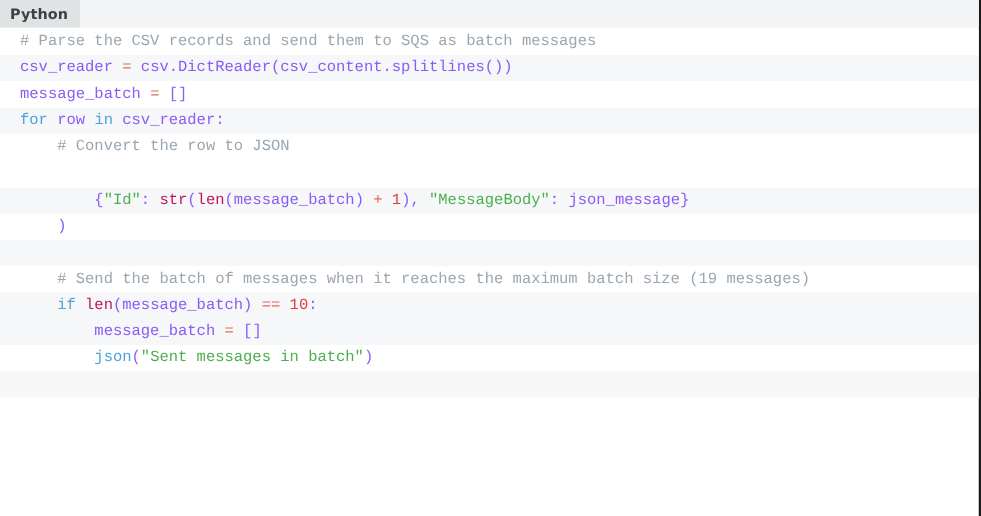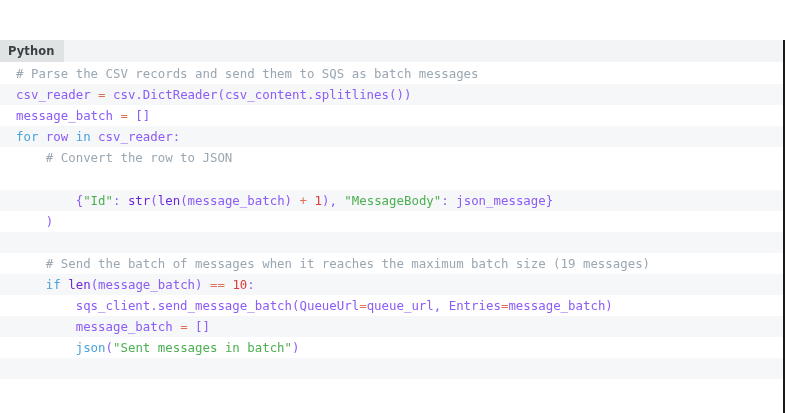--- a/index.html
+++ b/index.html
@@ -22,21 +22,20 @@
     background: #ffffff;
     border-right: 2px solid #1a1a1a;
   }
 
   
   .code-header {
     height: 22px;
     background: #f3f4f5;
     display: flex;
     align-items: stretch;
-    margin-top: 40px;
   }
   .lang-tab {
     background: #dfe3e4;
     color: #3b4044;
     font-family: "DejaVu Sans", sans-serif;
     font-size: 11.5px;
     font-weight: bold;
     line-height: 22px;
     padding: 0 9px 0 8px;
     letter-spacing: 0.1px;
@@ -53,29 +52,30 @@
     font-size: 12.4px;
     padding-top: 1px;
   }
   .code-line {
     height: 21.1px;
     line-height: 21.1px;
     white-space: pre;
     padding-left: 16px;
     color: #3a3f44;
     overflow: hidden;
+    font-family: Liberation Mono, monospace;
   }
   .code-line.odd  { background: #ffffff; }
   .code-line.even { background: #f6f7f8; }
 
   
   .t-plain   { color: #8b5cf6; }
   .t-comment { color: #9aa7b2; }
   .t-keyword { color: #4aa3dc; margin-top: 24px; }
-  .t-builtin { color: #6d28d9; }
+  .t-builtin { color: #be185d; }
   .t-string  { color: #4caf50; }
   .t-number  { color: #e03a3a; }
   .t-op      { color: #e0705a; }
   .t-func    { color: #4aa3dc; }
 </style>
 </head>
 <body>
 
 <div id="code-block">
 
@@ -89,19 +89,18 @@
       <div class="code-line even"><span class="t-plain">csv_reader </span><span class="t-op">=</span><span class="t-plain"> csv.DictReader(csv_content.splitlines())</span></div>
       <div class="code-line odd"><span class="t-plain">message_batch </span><span class="t-op">=</span><span class="t-plain"> []</span></div>
       <div class="code-line even"><span class="t-keyword">for</span><span class="t-plain"> row </span><span class="t-keyword">in</span><span class="t-plain"> csv_reader:</span></div>
       <div class="code-line odd"><span class="t-comment">    # Convert the row to JSON</span></div>
       <div class="code-line odd"><span class="t-plain"></span></div>
       <div class="code-line even"><span class="t-plain">        {</span><span class="t-string">"Id"</span><span class="t-plain">: </span><span class="t-builtin">str</span><span class="t-plain">(</span><span class="t-builtin">len</span><span class="t-plain">(message_batch) </span><span class="t-op">+</span><span class="t-plain"> </span><span class="t-number">1</span><span class="t-plain">), </span><span class="t-string">"MessageBody"</span><span class="t-plain">: json_message}</span></div>
       <div class="code-line odd"><span class="t-plain">    )</span></div>
       <div class="code-line even"><span class="t-plain"></span></div>
       <div class="code-line odd"><span class="t-comment">    # Send the batch of messages when it reaches the maximum batch size (19 messages)</span></div>
       <div class="code-line even"><span class="t-plain">    </span><span class="t-keyword">if</span><span class="t-plain"> </span><span class="t-builtin">len</span><span class="t-plain">(message_batch) </span><span class="t-op">==</span><span class="t-plain"> </span><span class="t-number">10</span><span class="t-plain">:</span></div>
-      <div class="code-line odd"><span class="t-plain">        sqs_client.send_message_batch(QueueUrl</span><span class="t-op">=</span><span class="t-plain">queue_url, Entries</span><span class="t-op">=</span><span class="t-plain">message_batch)</span></div>
       <div class="code-line even"><span class="t-plain">        message_batch </span><span class="t-op">=</span><span class="t-plain"> []</span></div>
       <div class="code-line odd"><span class="t-func">        json</span><span class="t-plain">(</span><span class="t-string">"Sent messages in batch"</span><span class="t-plain">)</span></div>
       <div class="code-line even"><span class="t-plain"></span></div>
     </div>
 
 </div>
 
 </body></html>

